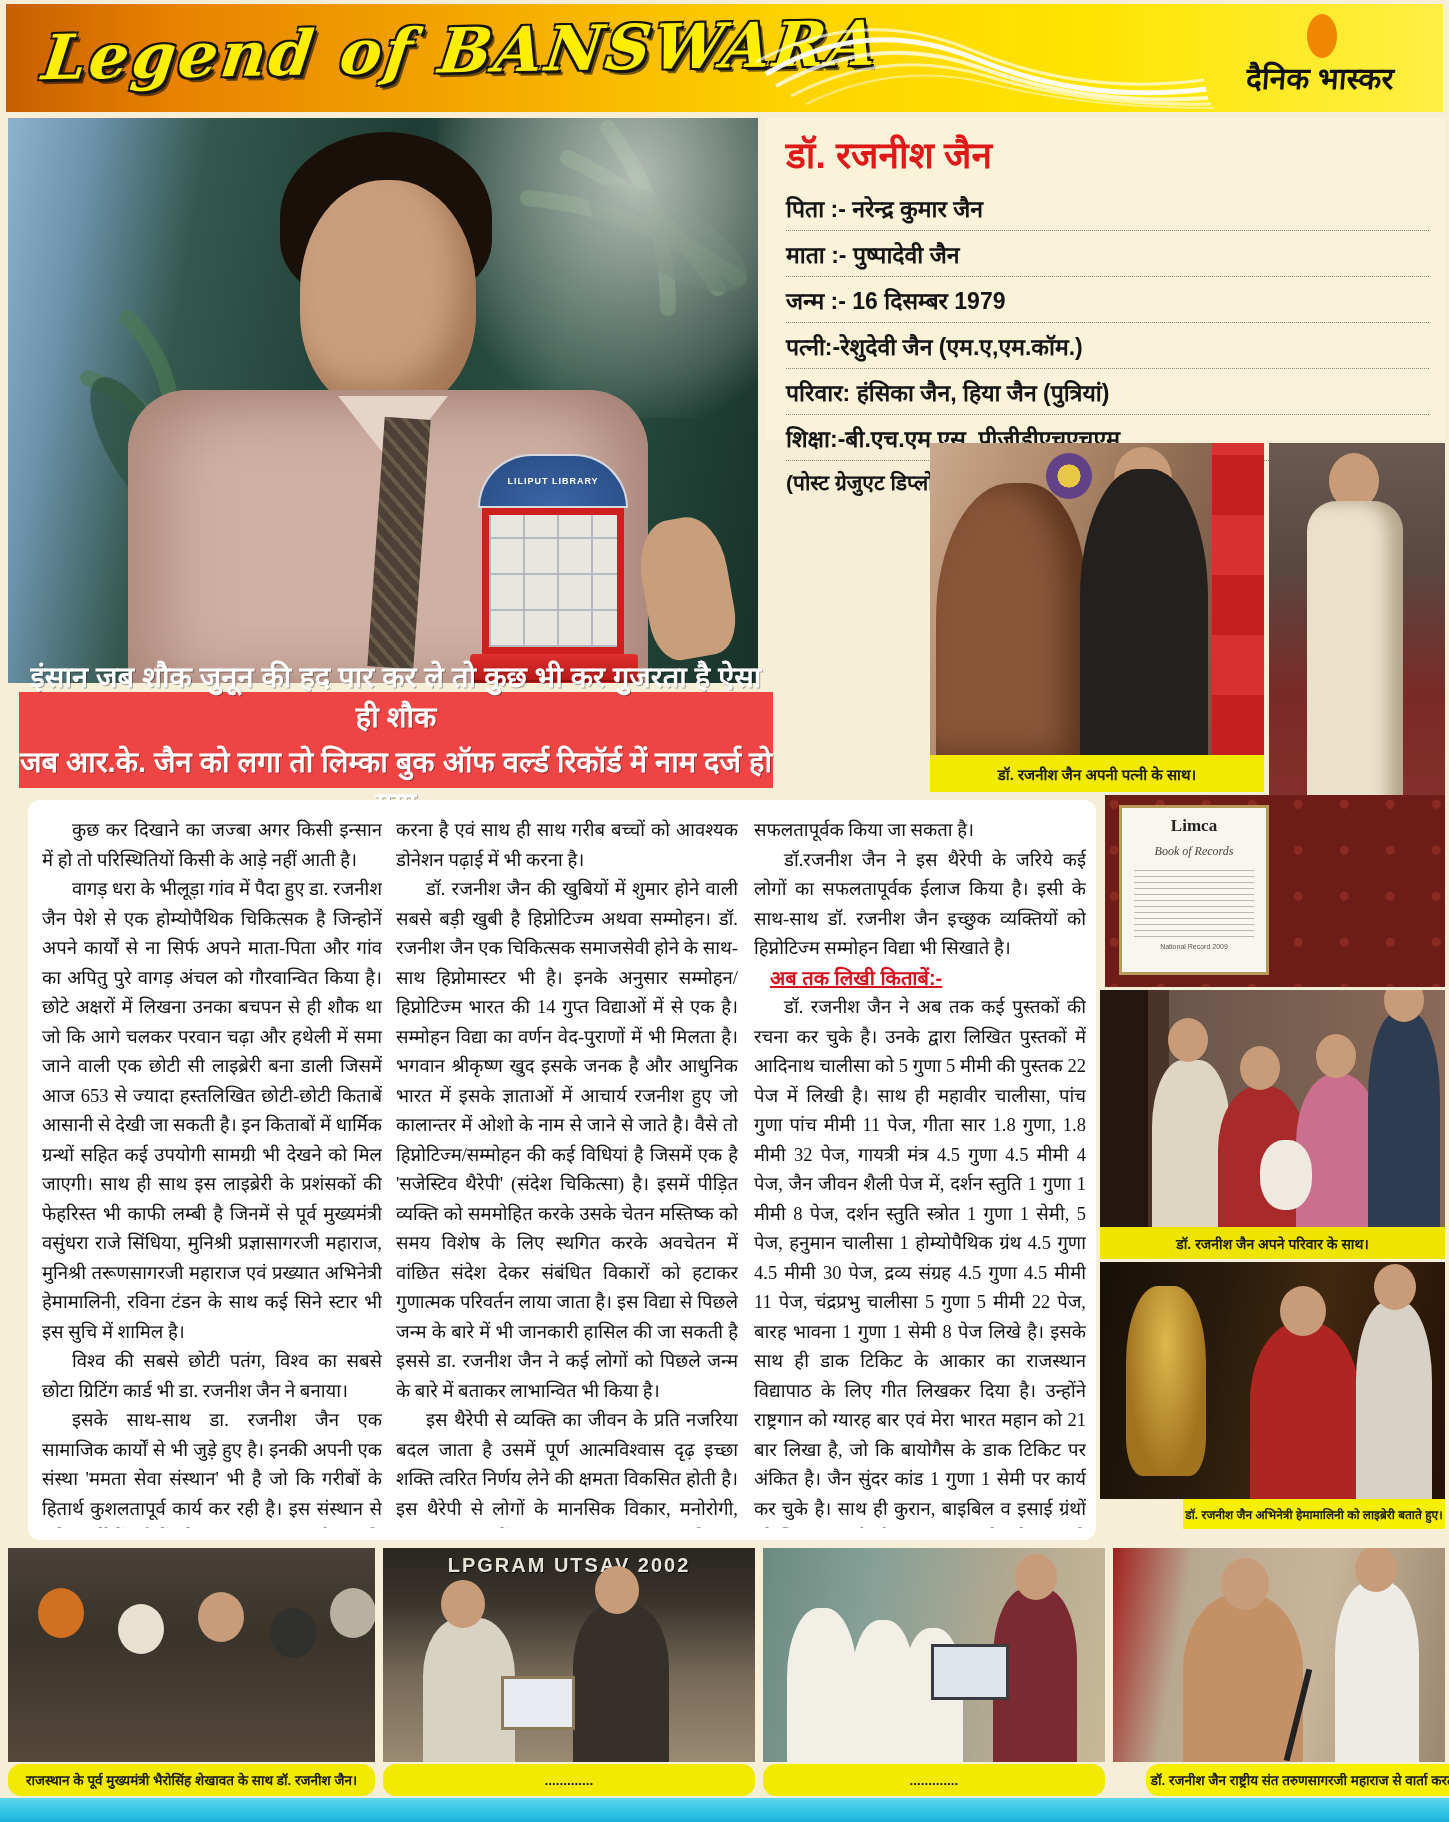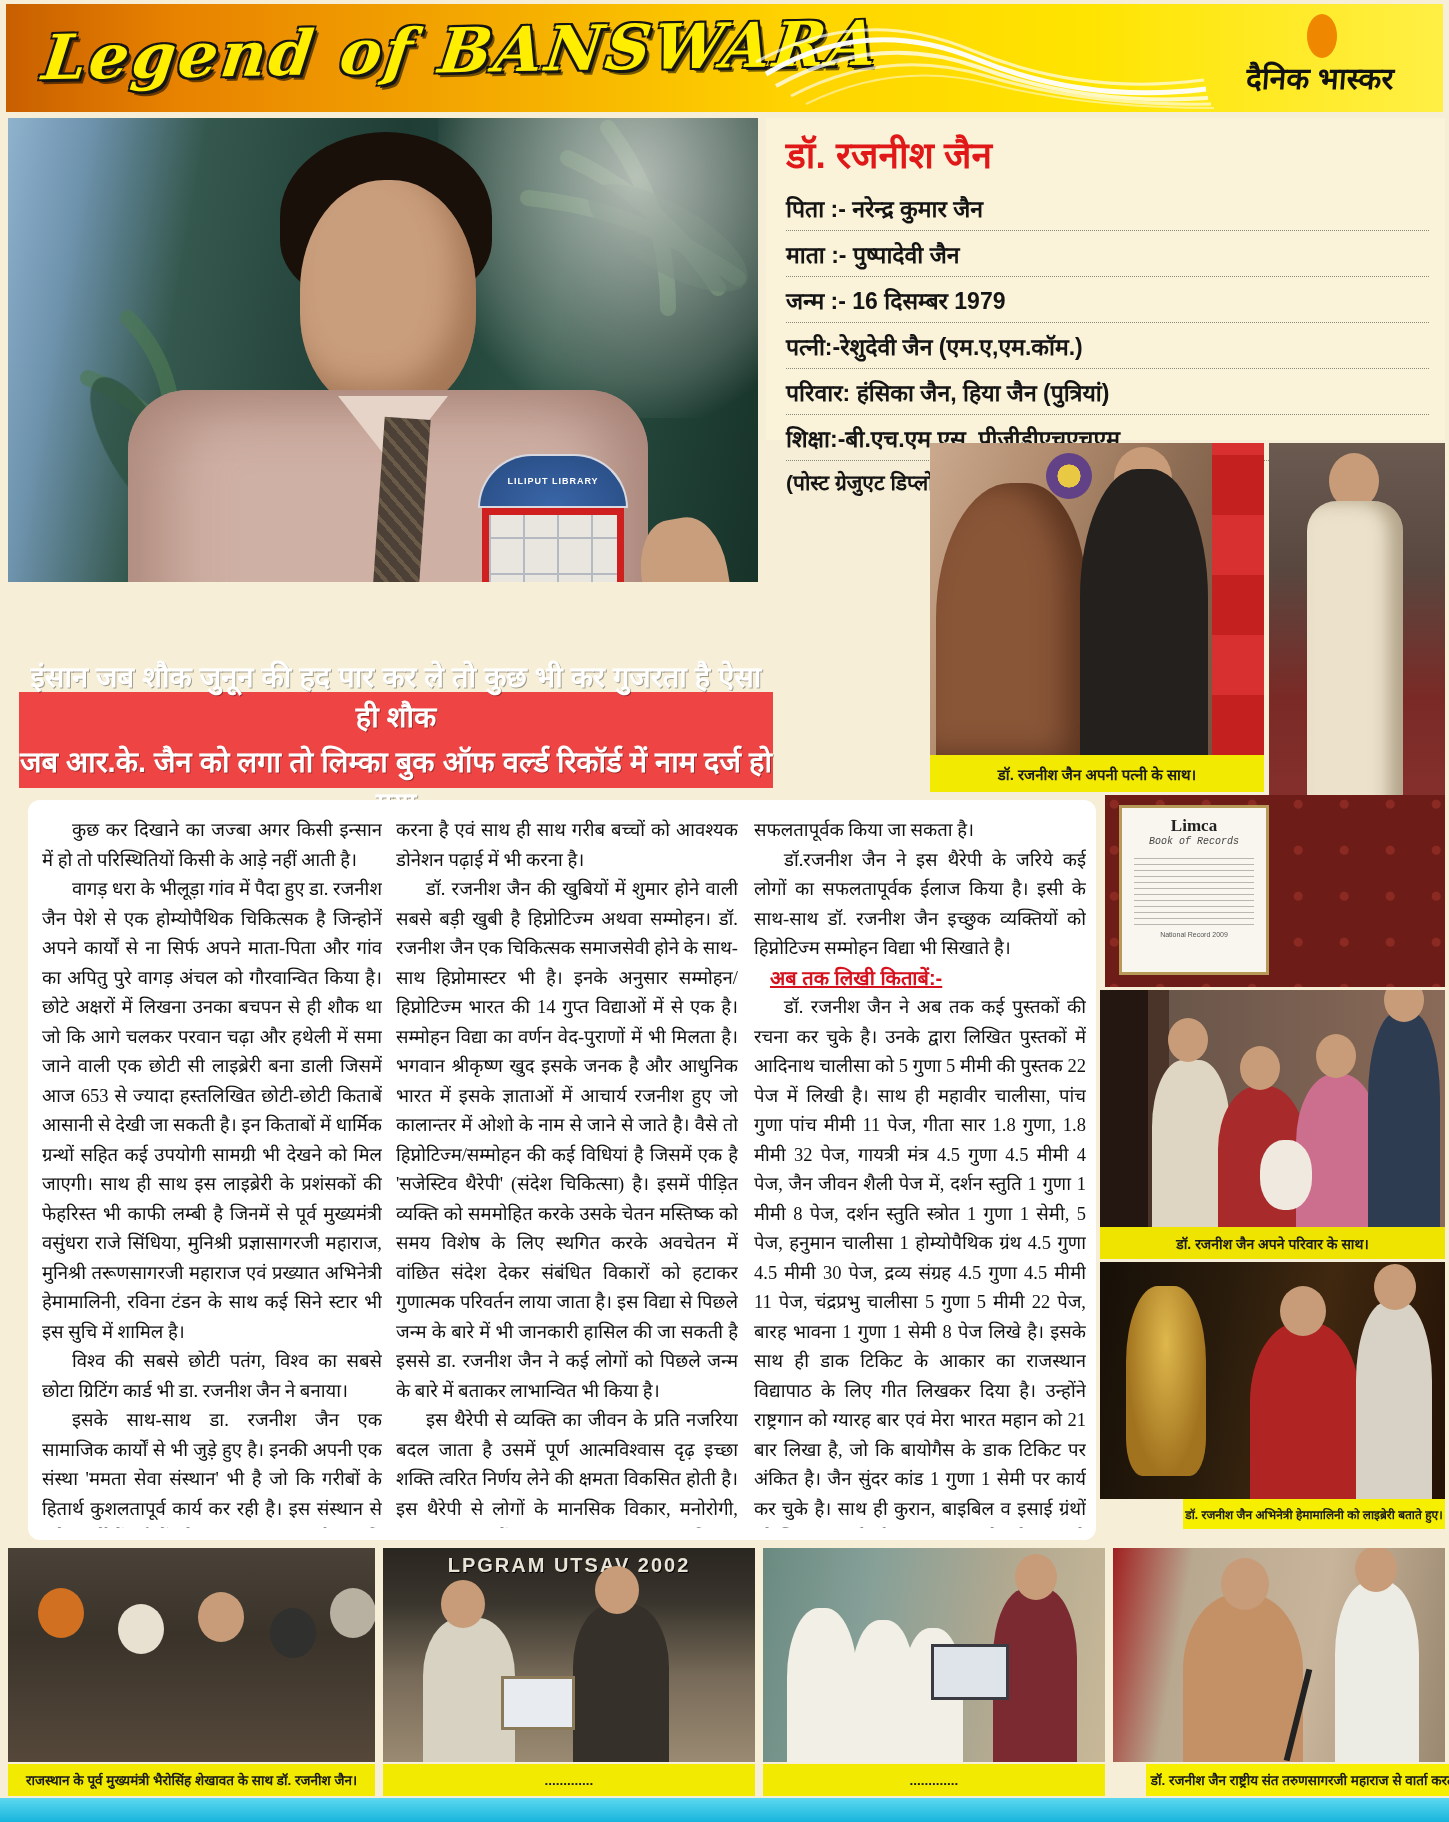--- a/index.html
+++ b/index.html
@@ -33,21 +33,21 @@
   .brand-sun { position: absolute; left: 92px; top: 2px; width: 30px; height: 44px; background: #ef8800; border-radius: 50%; }
   .brand-name {
     position: absolute; left: 0; bottom: 6px; width: 100%;
     font-size: 30px; font-weight: bold; color: #121212;
     transform: skewX(-4deg);
     white-space: nowrap;
   }
 
   
   .main-photo {
-    left: 8px; top: 118px; width: 750px; height: 464px;
+    left: 8px; top: 118px; width: 750px; height: 565px;
     background: linear-gradient(100deg, #8fb2cd 0%, #6e93ad 10%, #35584e 24%, #1f3d35 48%, #2c5244 70%, #173229 100%);
     overflow: hidden;
   }
   .curtain { left: 430px; top: 0; width: 330px; height: 300px;
     background: radial-gradient(ellipse at 60% 20%, rgba(225,225,220,.75), rgba(180,185,180,.25) 60%, transparent 75%); }
   .man-hair { left: 272px; top: 14px; width: 212px; height: 170px; background: #191009;
     border-radius: 55% 55% 40% 40%; }
   .man-face { left: 292px; top: 62px; width: 176px; height: 230px; background: #c99e7c;
     border-radius: 48% 48% 42% 42%;
     box-shadow: inset -18px -24px 30px rgba(120,70,40,.45); }
@@ -110,21 +110,21 @@
     background: #ece2cc; border-radius: 30px 30px 8px 8px;
     box-shadow: inset -14px 0 18px rgba(120,100,70,.5); }
   .walking-head { position: absolute; left: 60px; top: 10px; width: 50px; height: 56px;
     background: #c89c78; border-radius: 50%; }
 
   .photo-certificate { left: 1105px; top: 795px; width: 340px; height: 192px;
     background: radial-gradient(circle at 20% 20%, #8a2a22 4px, transparent 5px) 0 0/46px 46px, #6e1c18; overflow: hidden; }
   .cert-doc { position: absolute; left: 14px; top: 10px; width: 150px; height: 170px;
     background: #f8f6ee; border: 3px solid #b89a58; padding: 8px 6px; text-align: center; }
   .cert-title { font-family: "Liberation Serif", serif; font-size: 17px; font-weight: bold; color: #222; }
-  .cert-sub { font-family: Liberation Mono, monospace; font-size: 10px; font-style: italic; color: #444; }
+  .cert-sub { font-family: Liberation Serif, serif; font-size: 12px; font-style: italic; color: #444; margin-top: 8px; }
   .cert-lines { margin: 8px auto 0; width: 120px; height: 70px;
     background: repeating-linear-gradient(0deg, #b8b8b0 0 1px, transparent 1px 6px); }
   .cert-note { margin-top: 6px; font-size: 7px; color: #555; }
 
   .photo-family { left: 1100px; top: 990px; width: 345px; height: 237px;
     background: linear-gradient(90deg, #241610 0 14%, #4a342a 14% 20%, #6a564a 20%, #8a6a58 100%); overflow: hidden; }
   .fam-grandpa { position: absolute; left: 52px; top: 70px; width: 78px; height: 167px;
     background: #ded6c2; border-radius: 40% 40% 0 0; }
   .fam-grandma { position: absolute; left: 118px; top: 96px; width: 88px; height: 141px;
     background: #a82a2a; border-radius: 45% 45% 0 0; }
@@ -197,21 +197,21 @@
   .bp3-board { position: absolute; left: 168px; top: 96px; width: 78px; height: 56px;
     background: #dfe4ea; border: 3px solid #3a3a42; }
   .bp-4 { left: 1113px; width: 332px;
     background: linear-gradient(100deg, #a02020 0%, #b8a890 22%, #c8b49a 60%, #9a8870 100%); }
   .bp4-monk { position: absolute; left: 70px; top: 46px; width: 120px; height: 168px;
     background: #c49066; border-radius: 45% 45% 0 0; }
   .bp4-man { position: absolute; left: 222px; top: 34px; width: 84px; height: 180px;
     background: #ecebe4; border-radius: 40% 40% 0 0; }
   .bp4-mic { position: absolute; left: 182px; top: 120px; width: 6px; height: 94px;
     background: #222; transform: rotate(14deg); }
-  .bcap { top: 1764px; height: 32px; font-size: 13.5px; }
+  .bcap { top: 1764px; height: 32px; font-size: 13.5px; border-radius: 13px; }
   .bc-1 { left: 8px; width: 367px; }
   .bc-2 { left: 383px; width: 372px; }
   .bc-3 { left: 763px; width: 342px; }
   .bc-4 { left: 1113px; width: 332px; background: #f6f000; margin-left: 33px; }
 
   .footer-strip { left: 0px; top: 1798px; width: 1449px; height: 24px;
     background: linear-gradient(#5cd8f0, #18b4dc); }
 
   .head-skin { background: #c89c78; border-radius: 50%; position: absolute; }
 </style>

